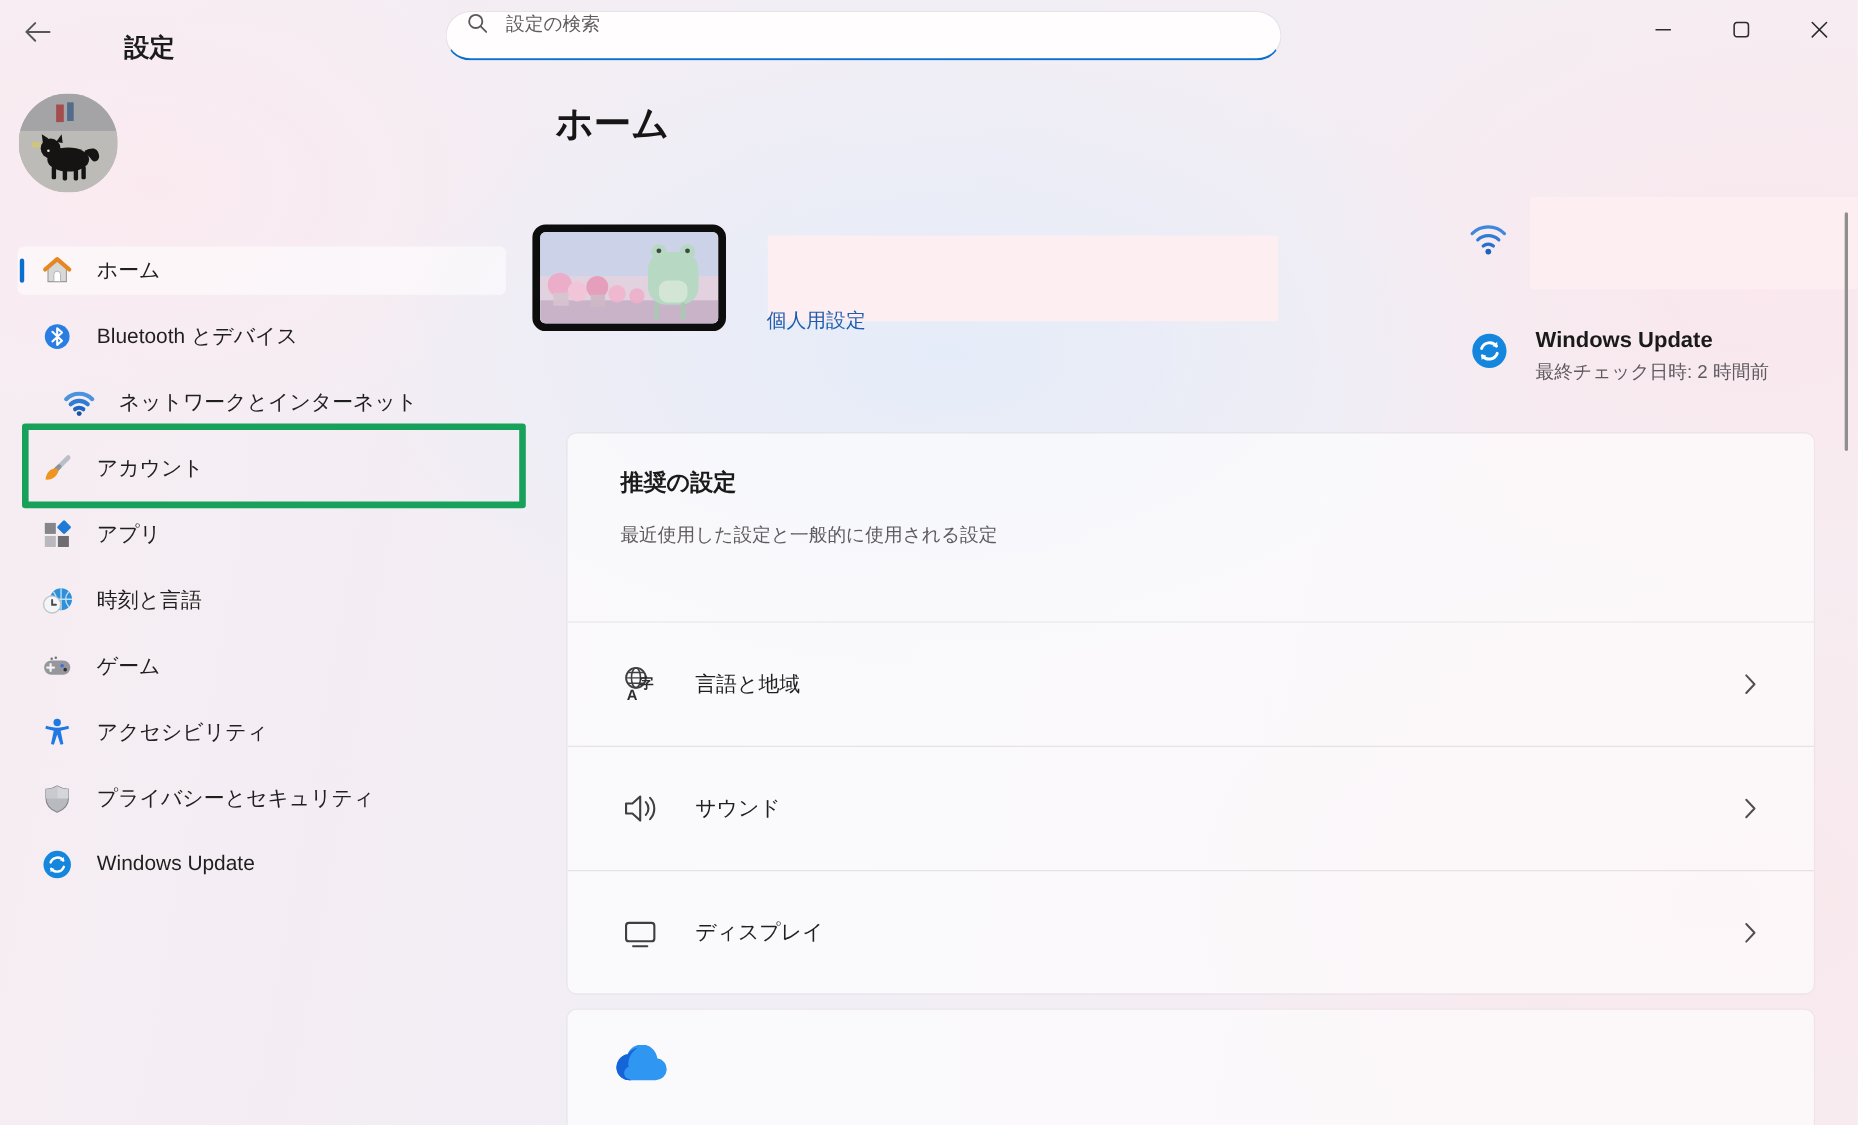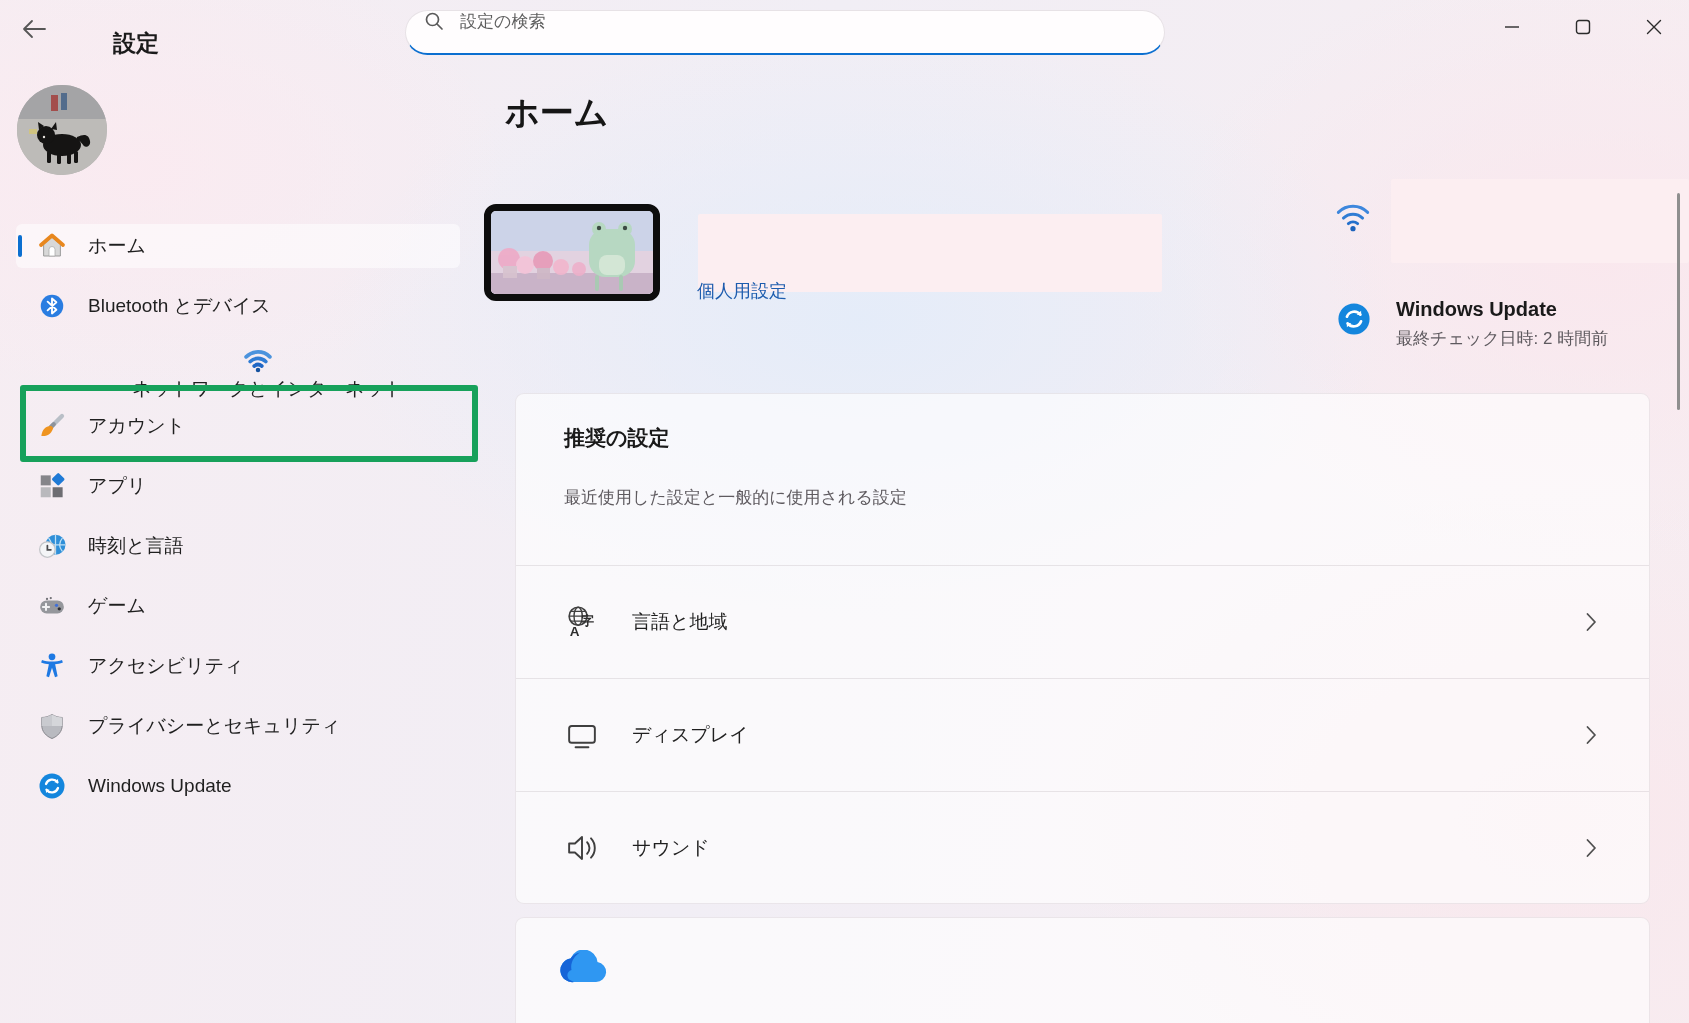--- a/index.html
+++ b/index.html
@@ -26,41 +26,41 @@
   .winbtn{width:71px;height:58px;display:flex;align-items:center;justify-content:center;cursor:pointer;}
   
   .avatar{position:absolute;left:17px;top:85px;width:90px;height:90px;border-radius:50%;overflow:hidden;}
   .nav{position:absolute;left:0;top:224px;width:480px;}
   .nav-item{position:relative;display:flex;align-items:center;height:44px;width:444px;margin:0 0 16px 16px;
     border-radius:6px;padding-left:20px;box-sizing:border-box;cursor:pointer;}
   .nav-item .ic{width:32px;height:32px;display:flex;align-items:center;justify-content:center;flex:0 0 auto;}
   .nav-item .lbl{margin-left:20px;font-size:19px;color:#1f1f1f;white-space:nowrap;}
   .nav-item.selected{background:rgba(255,255,255,0.55);}
   .sel-indicator{position:absolute;left:2px;top:11px;width:4px;height:22px;border-radius:2px;background:#0b6fd0;}
-  .nav-item.indent{padding-left:40px;flex-direction:column;}
+  .nav-item.indent{padding-left:40px;}
   .annotation-box{position:absolute;left:20px;top:385px;width:458px;height:77px;box-sizing:border-box;
     border:6px solid #17a15b;border-radius:3px;z-index:6;pointer-events:none;}
   
   .page-title{position:absolute;left:505px;top:90px;font-size:34px;font-weight:700;color:#161616;}
   .device-thumb{position:absolute;left:484px;top:204px;width:176px;height:97px;box-sizing:border-box;
     border:7px solid #0d0d0d;border-radius:12px;overflow:hidden;background:#d9d4e6;}
   .redact{position:absolute;background:#fceef1;border-radius:2px;}
   .rename-link{position:absolute;left:697px;top:279px;font-size:18px;color:#1d5cae;cursor:pointer;}
   .wifi-wrap{position:absolute;left:1334px;top:200px;}
   .update-tile{position:absolute;left:1337px;top:298px;display:flex;cursor:pointer;}
   .update-ic{width:34px;height:34px;margin-top:4px;flex:0 0 auto;}
   .update-txt{margin-left:25px;}
   .update-title{font-size:20px;font-weight:700;color:#1a1a1a;}
   .update-sub{margin-top:6px;font-size:17px;color:#5e5a5f;}
   .card{position:absolute;left:515px;width:1135px;box-sizing:border-box;background:rgba(255,255,255,0.62);
     border:1px solid rgba(120,100,115,0.13);border-radius:9px;}
   .rec-card{top:393px;height:511px;overflow:hidden;}
   .rec-head{height:171px;box-sizing:border-box;padding:30px 48px 0 48px;}
   .rec-title{font-size:21px;font-weight:700;color:#1a1a1a;}
-  .rec-sub{margin-top:34px;font-size:17px;color:#5e5a5f;}
+  .rec-sub{margin-top:23px;font-size:17px;color:#5e5a5f;}
   .rec-row{position:relative;display:flex;align-items:center;height:112px;padding:0 48px;
     border-top:1px solid rgba(130,110,125,0.16);cursor:pointer;}
   .rec-row .ric{width:36px;height:36px;display:flex;align-items:center;justify-content:center;flex:0 0 auto;}
   .rec-row .rlbl{margin-left:32px;font-size:19px;color:#1f1f1f;}
   .chev{position:absolute;right:52px;top:50%;transform:translateY(-50%);display:flex;}
   .bottom-card{top:917px;height:150px;overflow:hidden;cursor:pointer;}
   .cloud-wrap{position:absolute;left:44px;top:32px;}
   .scroll-thumb{position:absolute;left:1677px;top:193px;width:3px;height:217px;border-radius:2px;background:#8f8f8f;cursor:pointer;}
 </style>
 </head>
@@ -339,41 +339,41 @@
       <span class="chev">
         <svg width="11" height="20" viewBox="0 0 11 20">
             <path d="M1.5 2 L9 10 L1.5 18" fill="none" stroke="#4f4f4f" stroke-width="1.8" stroke-linecap="round" stroke-linejoin="round"></path>
           </svg>
       </span>
     </div>
 
     <div class="rec-row">
       <span class="ric">
         <svg width="36" height="36" viewBox="0 0 28 28">
-          <rect x="4" y="7" width="20" height="13" rx="2" fill="none" stroke="#3f3f3f" stroke-width="1.5"></rect>
-          <line x1="9" y1="23.5" x2="19" y2="23.5" stroke="#3f3f3f" stroke-width="1.5" stroke-linecap="round"></line>
-        </svg>
-      </span>
-      <span class="rlbl">ディスプレイ</span>
+          <path d="M4 10.5 v7 h4.5 l5.5 5 V5.5 l-5.5 5 z" fill="none" stroke="#3f3f3f" stroke-width="1.5" stroke-linejoin="round"></path>
+          <path d="M18 9.5 a6.5 6.5 0 0 1 0 9" fill="none" stroke="#3f3f3f" stroke-width="1.5" stroke-linecap="round"></path>
+          <path d="M21 6.5 a11 11 0 0 1 0 15" fill="none" stroke="#3f3f3f" stroke-width="1.5" stroke-linecap="round"></path>
+        </svg>
+      </span>
+      <span class="rlbl">サウンド</span>
       <span class="chev">
         <svg width="11" height="20" viewBox="0 0 11 20">
             <path d="M1.5 2 L9 10 L1.5 18" fill="none" stroke="#4f4f4f" stroke-width="1.8" stroke-linecap="round" stroke-linejoin="round"></path>
           </svg>
       </span>
     </div>
 
     <div class="rec-row">
       <span class="ric">
         <svg width="36" height="36" viewBox="0 0 28 28">
-          <path d="M4 10.5 v7 h4.5 l5.5 5 V5.5 l-5.5 5 z" fill="none" stroke="#3f3f3f" stroke-width="1.5" stroke-linejoin="round"></path>
-          <path d="M18 9.5 a6.5 6.5 0 0 1 0 9" fill="none" stroke="#3f3f3f" stroke-width="1.5" stroke-linecap="round"></path>
-          <path d="M21 6.5 a11 11 0 0 1 0 15" fill="none" stroke="#3f3f3f" stroke-width="1.5" stroke-linecap="round"></path>
-        </svg>
-      </span>
-      <span class="rlbl">サウンド</span>
+          <rect x="4" y="7" width="20" height="13" rx="2" fill="none" stroke="#3f3f3f" stroke-width="1.5"></rect>
+          <line x1="9" y1="23.5" x2="19" y2="23.5" stroke="#3f3f3f" stroke-width="1.5" stroke-linecap="round"></line>
+        </svg>
+      </span>
+      <span class="rlbl">ディスプレイ</span>
       <span class="chev">
         <svg width="11" height="20" viewBox="0 0 11 20">
             <path d="M1.5 2 L9 10 L1.5 18" fill="none" stroke="#4f4f4f" stroke-width="1.8" stroke-linecap="round" stroke-linejoin="round"></path>
           </svg>
       </span>
     </div>
   </div>
 
   <div class="card bottom-card">
     <span class="cloud-wrap">

